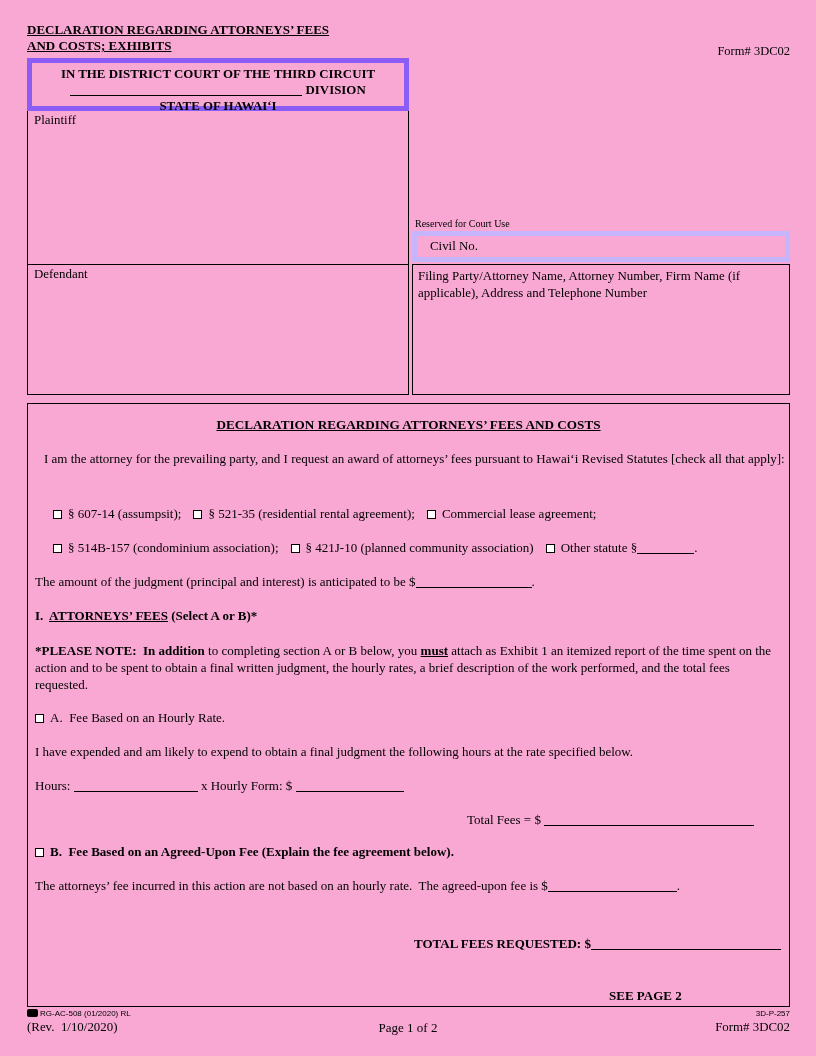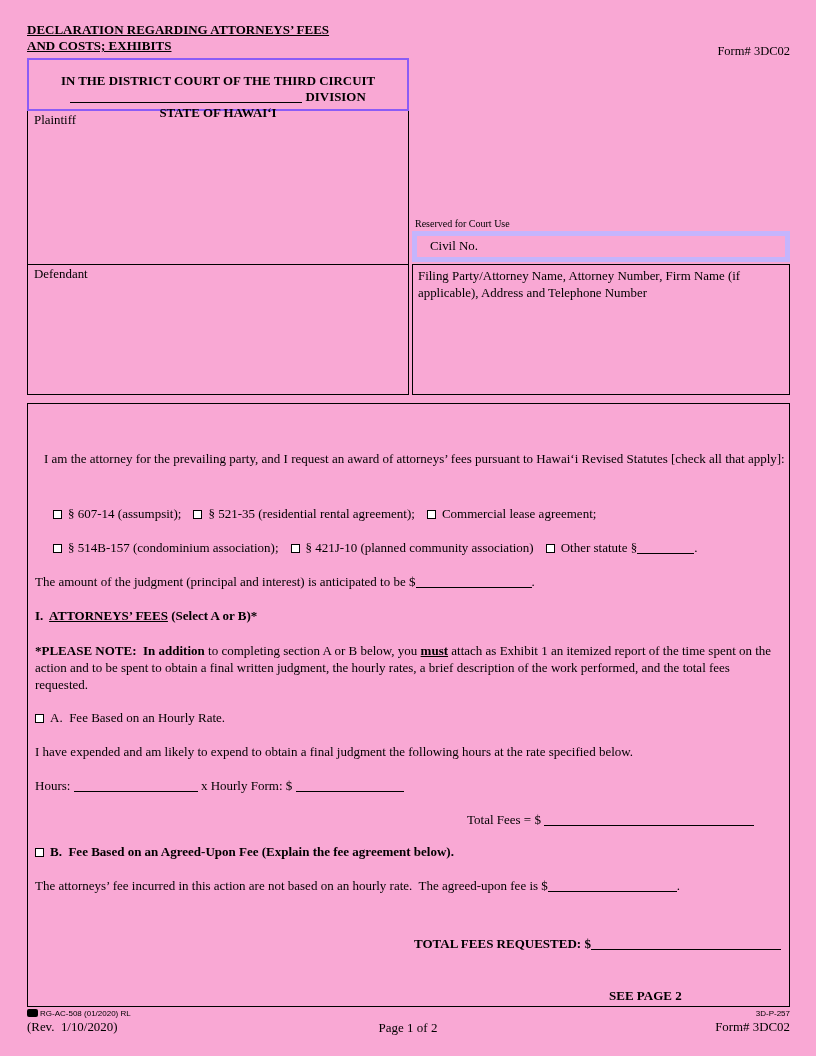--- a/index.html
+++ b/index.html
@@ -13,22 +13,22 @@
   .b { font-weight:bold; }
   .u { text-decoration:underline; }
   .pre { white-space:pre-wrap; }
   .blank { display:inline-block; border-bottom:1px solid #000; height:12px; vertical-align:-2px; }
   .cb { display:inline-block; width:9px; height:9px; border:1px solid #000; background:#fff; margin-right:6px; vertical-align:-0.5px; }
 
   .hdr { left:27px; top:22px; font-weight:bold; font-size:13px; line-height:16px; }
   .hdr div { text-decoration:underline; }
   .hdr-form { right:26px; top:44px; font-size:12.5px; }
 
-  .courtbox { left:27px; top:58px; width:382px; height:53px; border:2px solid #8b5cf6;
-              text-align:center; font-weight:bold; font-size:12.9px; line-height:16px; padding-top:13px; }
+  .courtbox { left:27px; top:58px; width:382px; height:53px; border:5px solid #8b5cf6;
+              text-align:center; font-weight:bold; font-size:12.9px; line-height:16px; padding-top:3px; }
   .pbox { left:27px; top:111px; width:382px; height:154px; border:1px solid #000; border-top:none; padding:2px 6px; font-size:12.9px; }
   .dbox { left:27px; top:265px; width:382px; height:130px; border:1px solid #000; border-top:none; padding:2px 6px; font-size:12.9px; }
   .reserved { left:415px; top:218px; font-size:10px; }
   .civilbox { left:412px; top:231px; width:378px; height:31px; border:5px solid #c4b5fd; padding:3px 13px; font-size:12.9px; }
   .filingbox { left:412px; top:264px; width:378px; height:131px; border:1px solid #000; padding:3px 5px; font-size:12.9px; line-height:17px; }
 
   .mainbox { left:27px; top:403px; width:763px; height:604px; border:1px solid #000; font-size:13px; }
   .mtitle { position:absolute; top:13px; left:0; width:100%; text-align:center; font-weight:bold; text-decoration:underline; font-size:13.2px; }
   .mintro { position:absolute; top:46px; left:16px; width:748px; line-height:17px; }
   .mrow1 { position:absolute; top:102px; left:25px; white-space:nowrap; }
@@ -72,20 +72,21 @@
 
   <div class="abs dbox"><span>Defendant</span></div>
   <div class="abs pbox"><span>Plaintiff</span></div>
 
   <div class="abs reserved">Reserved for Court Use</div>
   <div class="abs civilbox"><span>Civil No.</span></div>
   <div class="abs filingbox"><span>Filing Party/Attorney Name, Attorney Number, Firm Name (if applicable), Address and Telephone Number</span></div>
 
   <div class="abs mainbox">
 
+    <div class="mtitle">DECLARATION REGARDING ATTORNEYS’ FEES AND COSTS</div>
 
     <div class="mintro">I am the attorney for the prevailing party, and I request an award of attorneys’ fees pursuant to Hawaiʻi Revised Statutes [check all that apply]:</div>
 
     <div class="mrow1"><span class="cbitem"><span class="cb"></span><span>§ 607-14 (assumpsit);</span></span><span class="cbitem"><span class="cb"></span><span>§ 521-35 (residential rental agreement);</span></span><span class="cbitem"><span class="cb"></span><span>Commercial lease agreement;</span></span></div>
 
     <div class="mrow2"><span class="cbitem"><span class="cb"></span><span>§ 514B-157 (condominium association);</span></span><span class="cbitem"><span class="cb"></span><span>§ 421J-10 (planned community association)</span></span><span class="cbitem"><span class="cb"></span><span>Other statute §</span><span class="blank" style="width:57px;"></span><span>.</span></span></div>
 
     <div class="mjudg"><span>The amount of the judgment (principal and interest) is anticipated to be $</span><span class="blank" style="width:116px;"></span><span>.</span></div>
 
     <div class="msec1"><span class="pre">I.  </span><span class="u">ATTORNEYS’ FEES</span><span class="pre"> (Select A or B)*</span></div>

